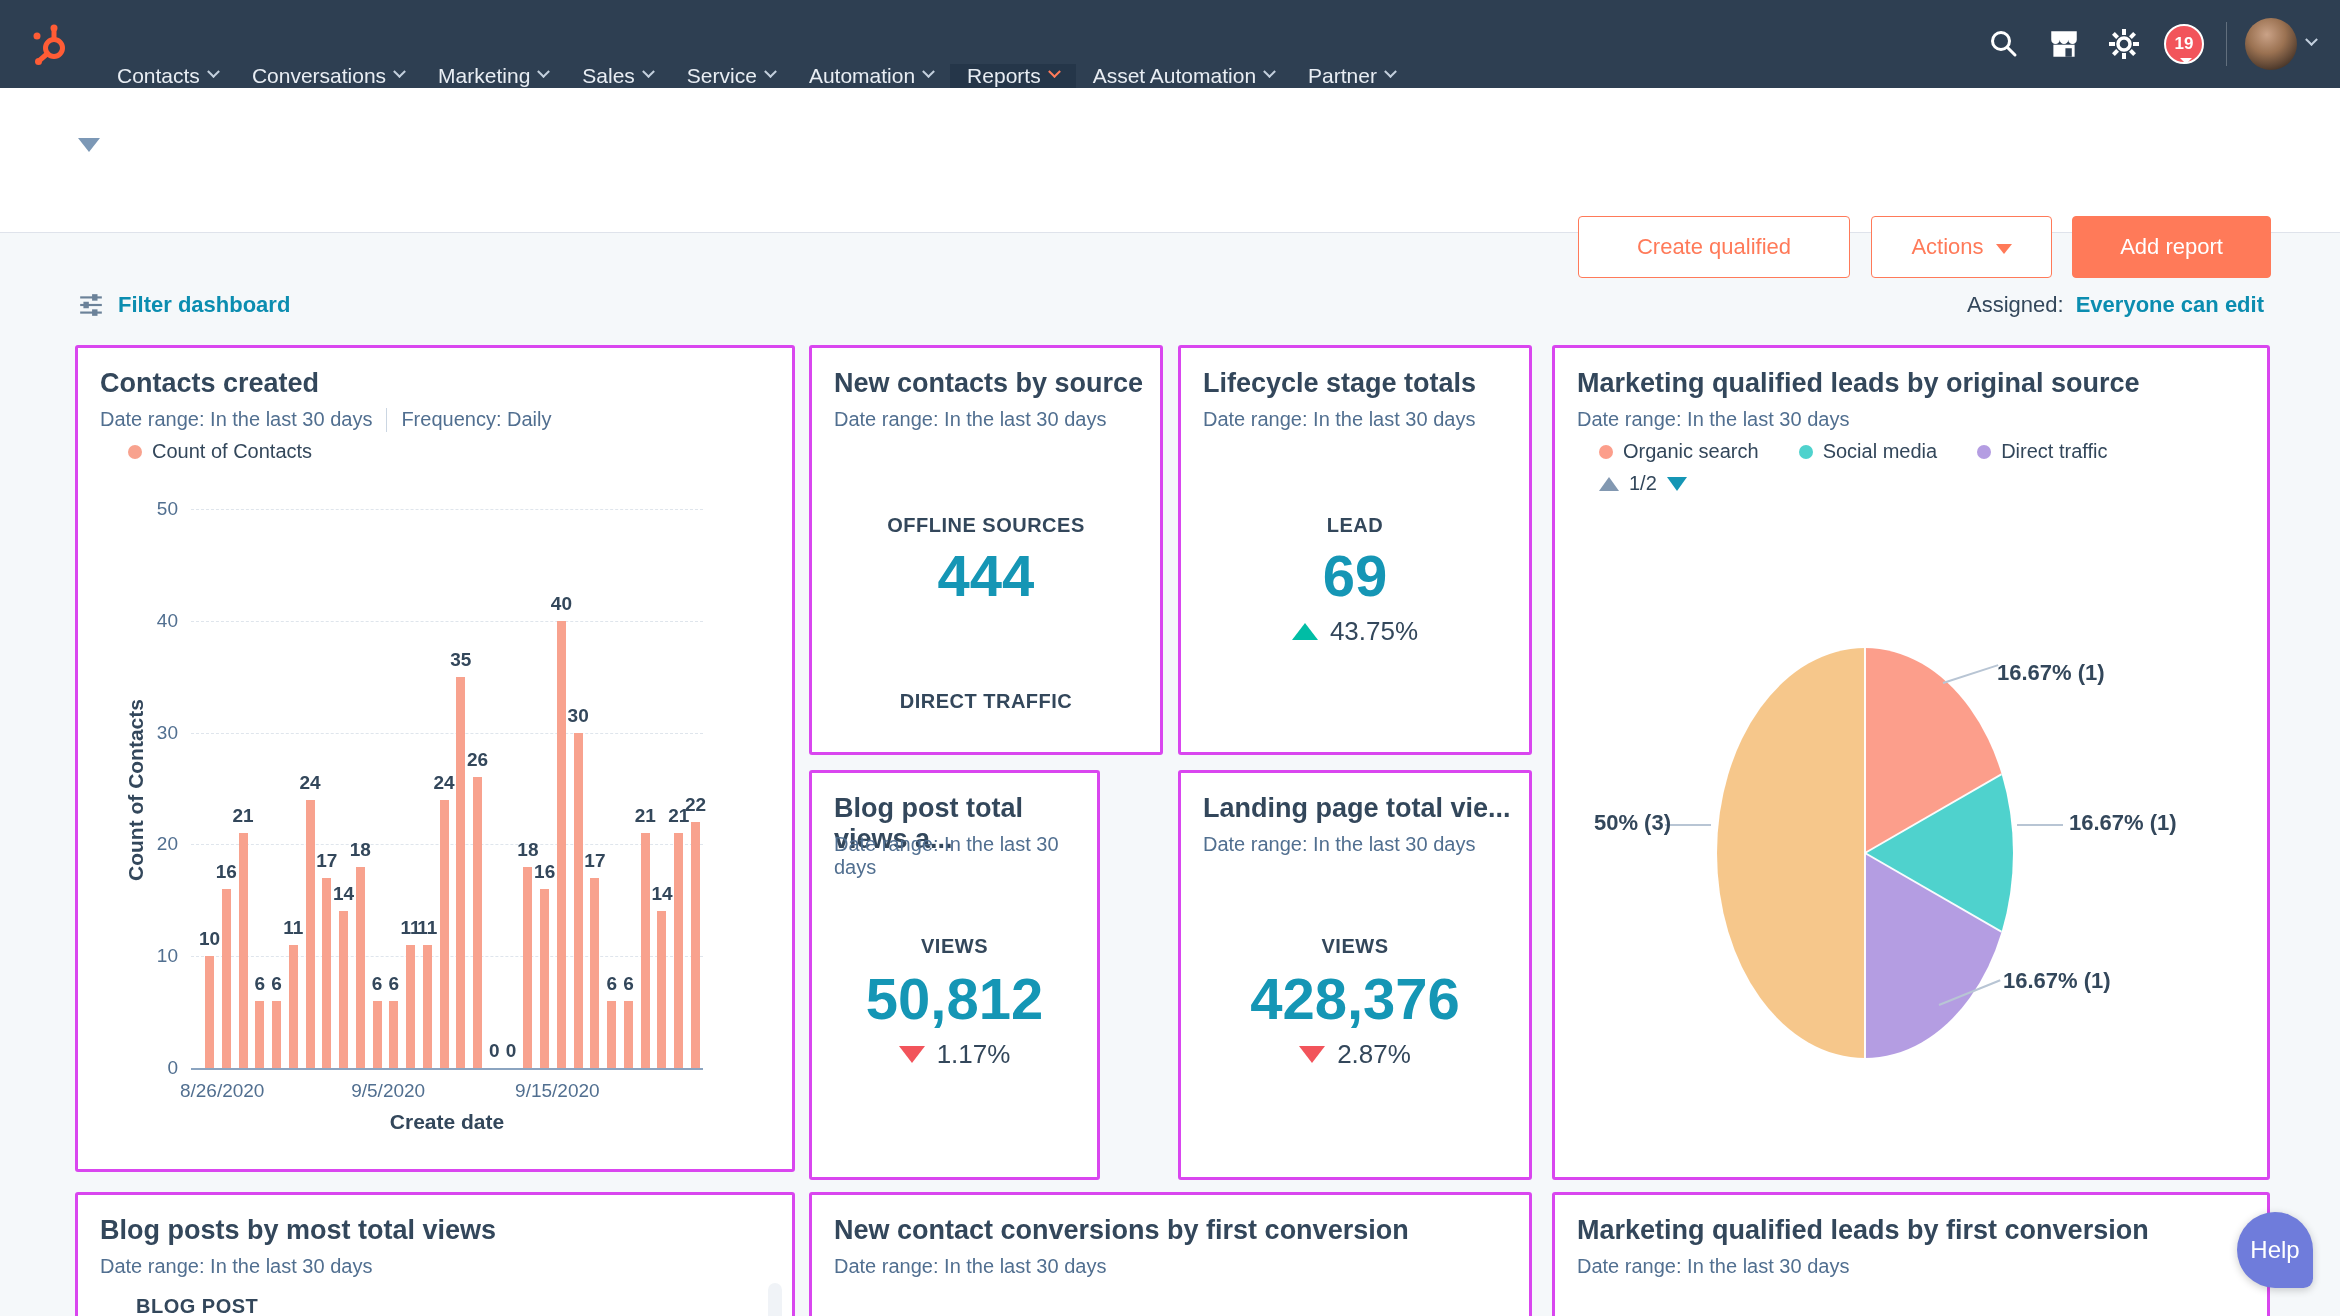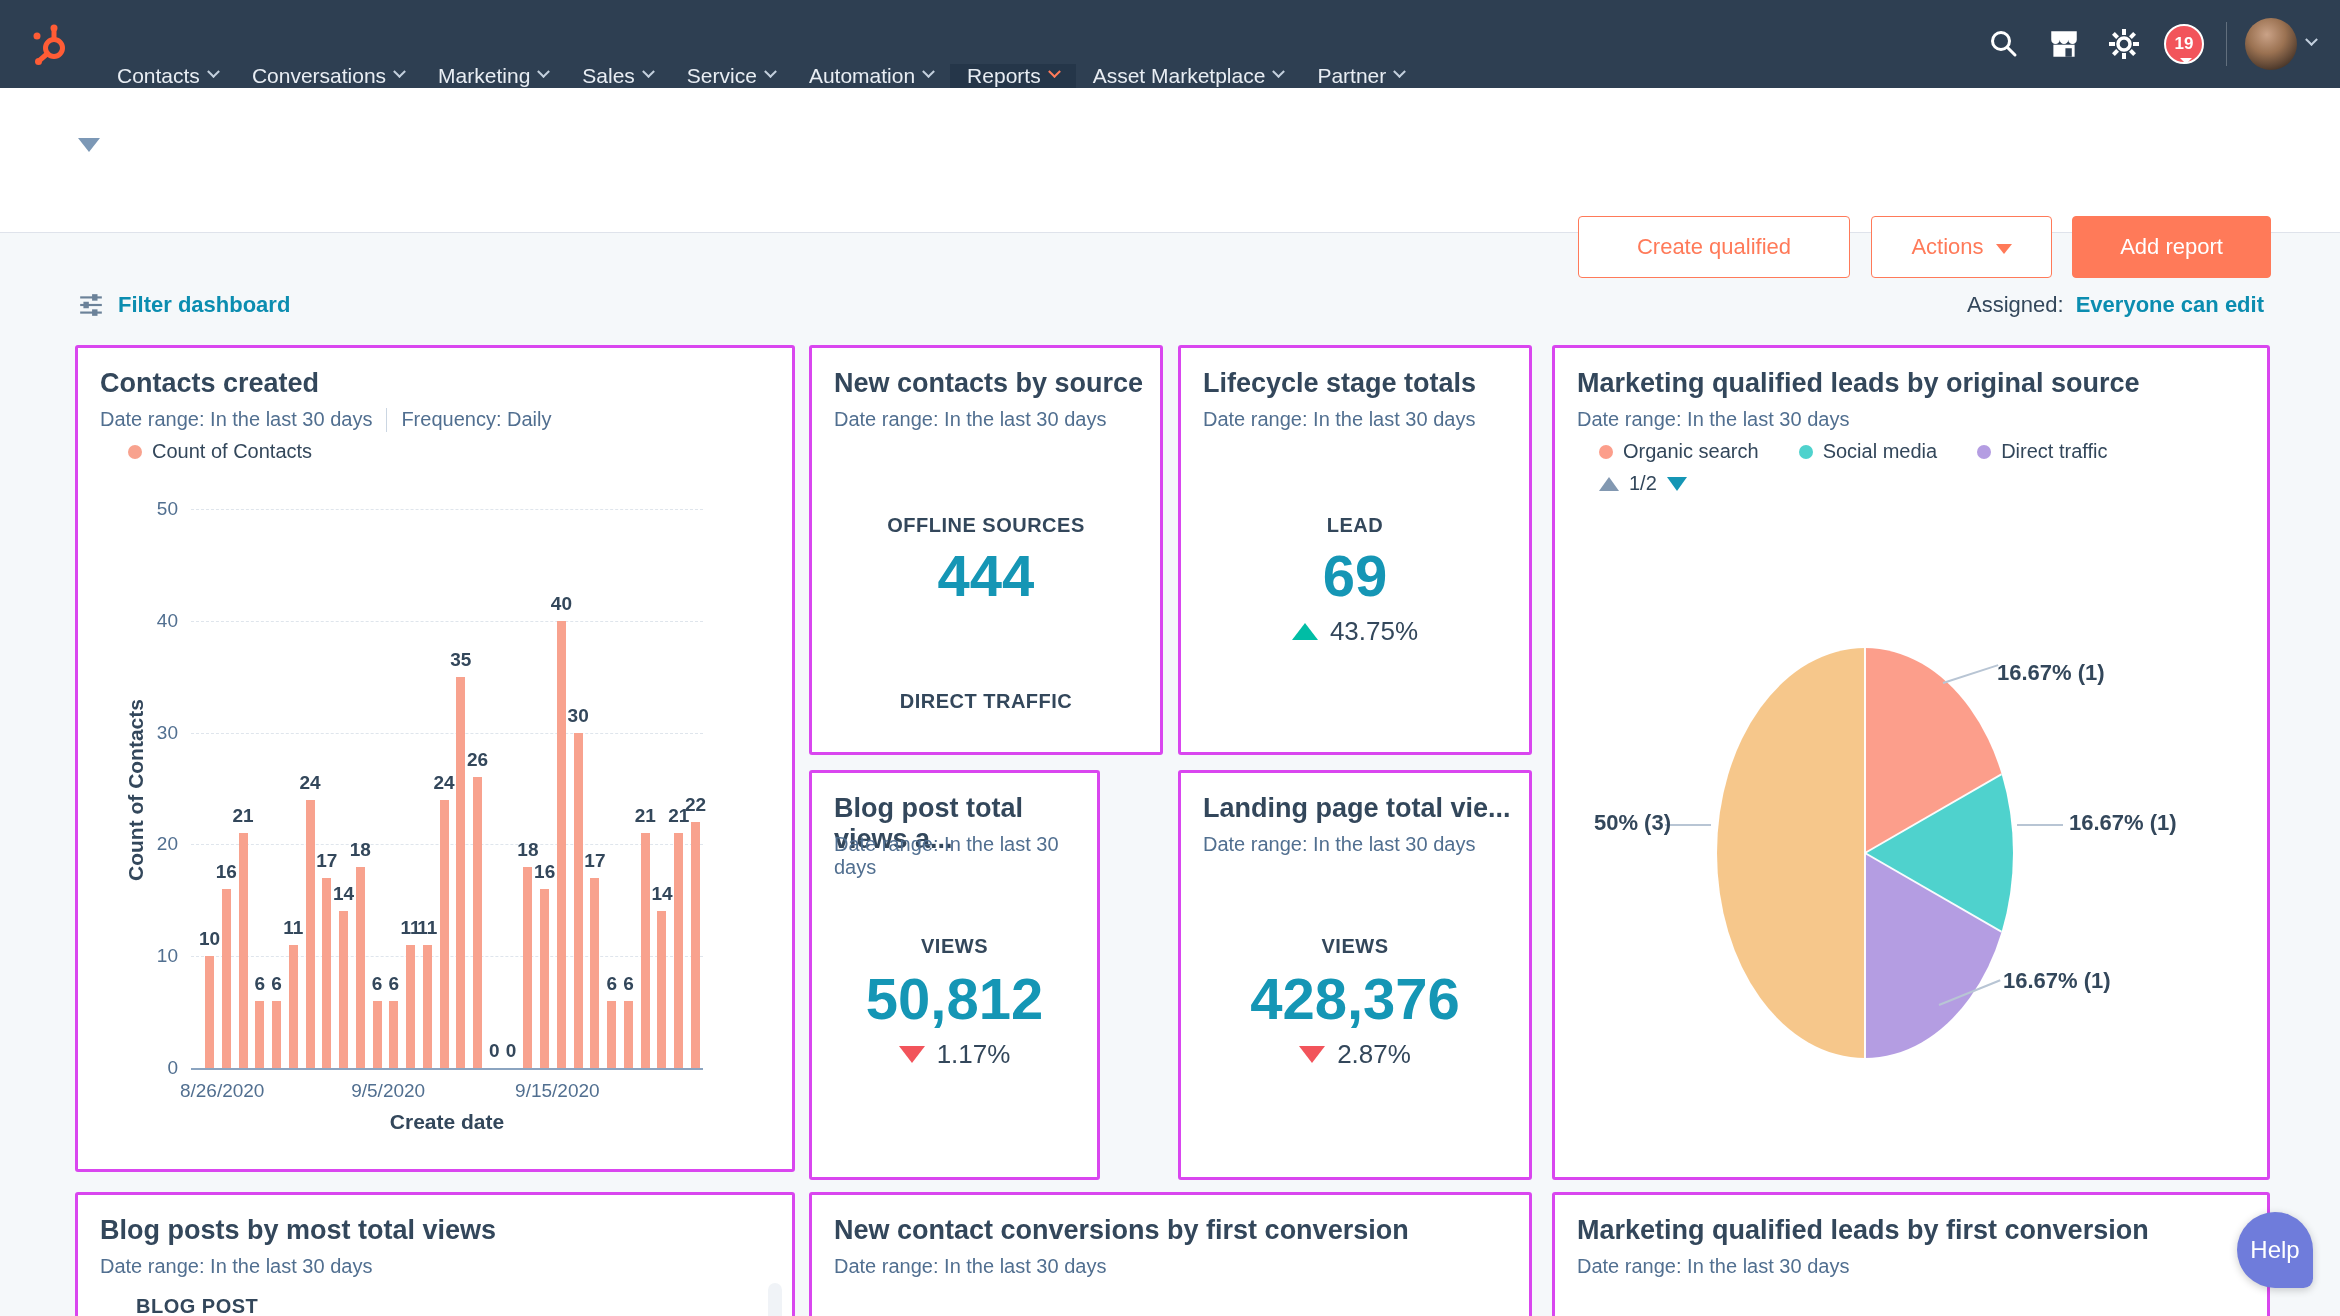--- a/index.html
+++ b/index.html
@@ -169,21 +169,21 @@
       </div>
     <div class="nav-item">
         <span>Automation</span>
         <span class="chev"></span>
       </div>
     <div class="nav-item active">
         <span>Reports</span>
         <span class="chev"></span>
       </div>
     <div class="nav-item">
-        <span>Asset Marketplace</span>
+        <span>Asset Automation</span>
         <span class="chev"></span>
       </div>
     <div class="nav-item">
         <span>Partner</span>
         <span class="chev"></span>
       </div>
   </div>
   <div class="nav-right">
     <div class="nav-icon">
       <svg width="32" height="32" viewBox="0 0 32 32">

